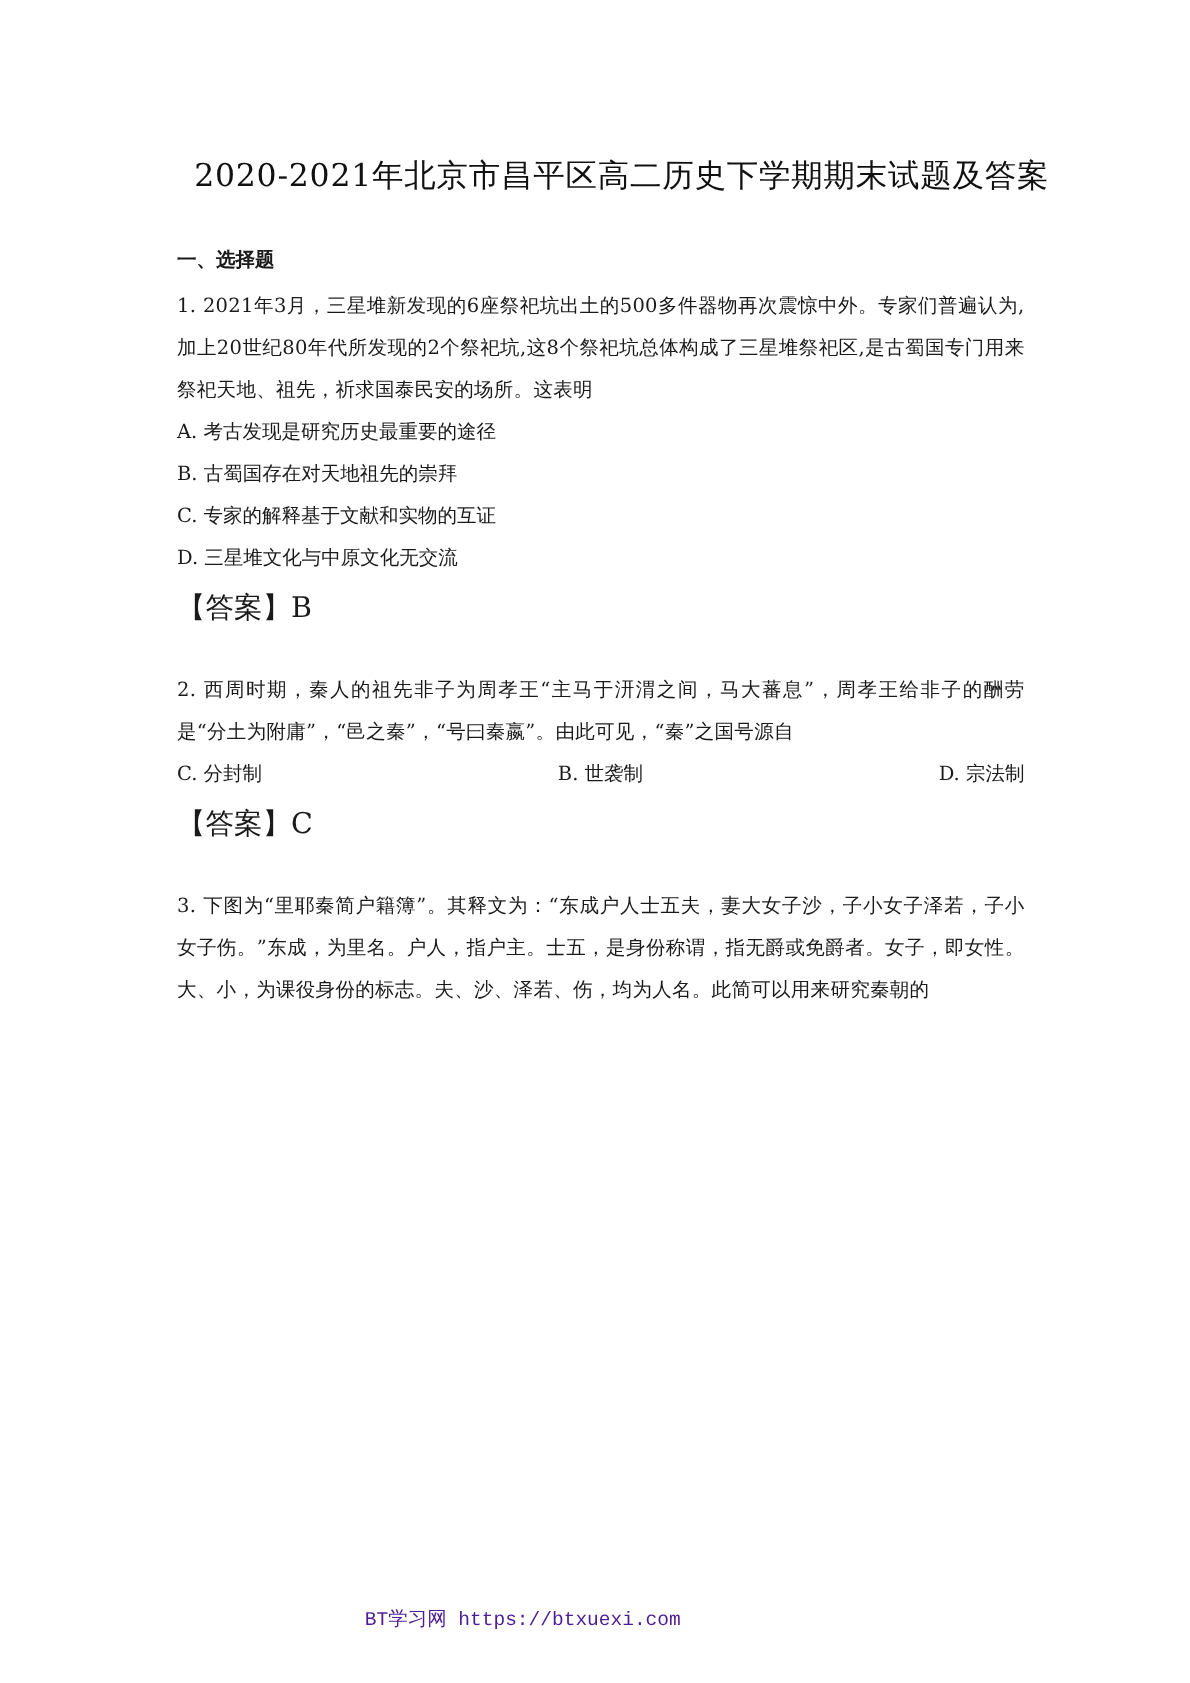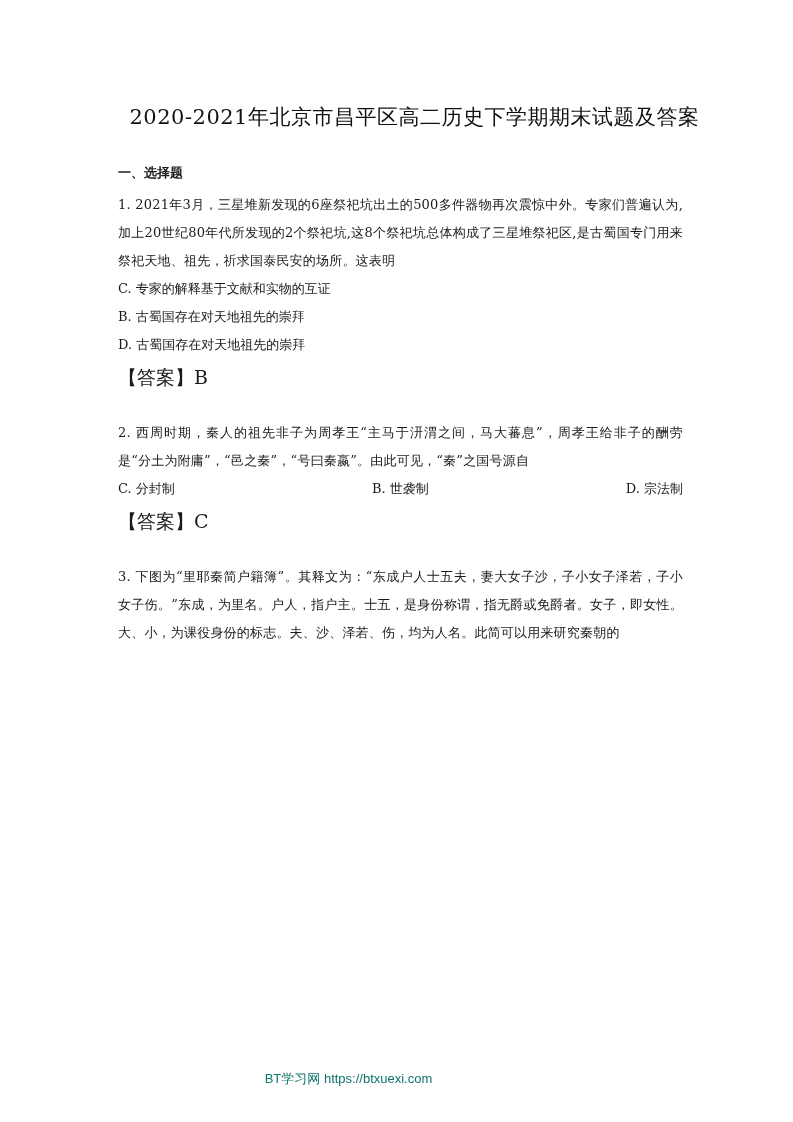--- a/index.html
+++ b/index.html
@@ -72,38 +72,39 @@
     }
     .gap {
       height: 28px;
     }
     .footer {
       position: absolute;
       top: 1070px;
       left: 0;
       width: 697px;
       text-align: center;
-      font-family: Liberation Sans, sans-serif;
+      font-family: Liberation Mono, monospace;
       font-size: 13px;
-      color: #0f766e;
+      color: #4c1d95;
     }
   </style>
 </head>
 <body>
 
 <div class="page-title">2020-2021年北京市昌平区高二历史下学期期末试题及答案</div>
 
 <div class="content">
   <div class="section-heading">一、选择题</div>
 
   <div>
     <div class="para">1. 2021年3月，三星堆新发现的6座祭祀坑出土的500多件器物再次震惊中外。专家们普遍认为,加上20世纪80年代所发现的2个祭祀坑,这8个祭祀坑总体构成了三星堆祭祀区,是古蜀国专门用来祭祀天地、祖先，祈求国泰民安的场所。这表明</div>
+    <div class="option">A. 考古发现是研究历史最重要的途径</div>
+    <div class="option">B. 古蜀国存在对天地祖先的崇拜</div>
     <div class="option">C. 专家的解释基于文献和实物的互证</div>
-    <div class="option">B. 古蜀国存在对天地祖先的崇拜</div>
-    <div class="option">D. 古蜀国存在对天地祖先的崇拜</div>
+    <div class="option">D. 三星堆文化与中原文化无交流</div>
     <div class="answer">【答案】B</div>
   </div>
 
   <div class="gap"></div>
 
   <div>
     <div class="para">2. 西周时期，秦人的祖先非子为周孝王“主马于汧渭之间，马大蕃息”，周孝王给非子的酬劳是“分土为附庸”，“邑之秦”，“号曰秦嬴”。由此可见，“秦”之国号源自</div>
     <div class="option-row">
       <span class="opt">C. 分封制</span>
       <span class="opt">B. 世袭制</span>

